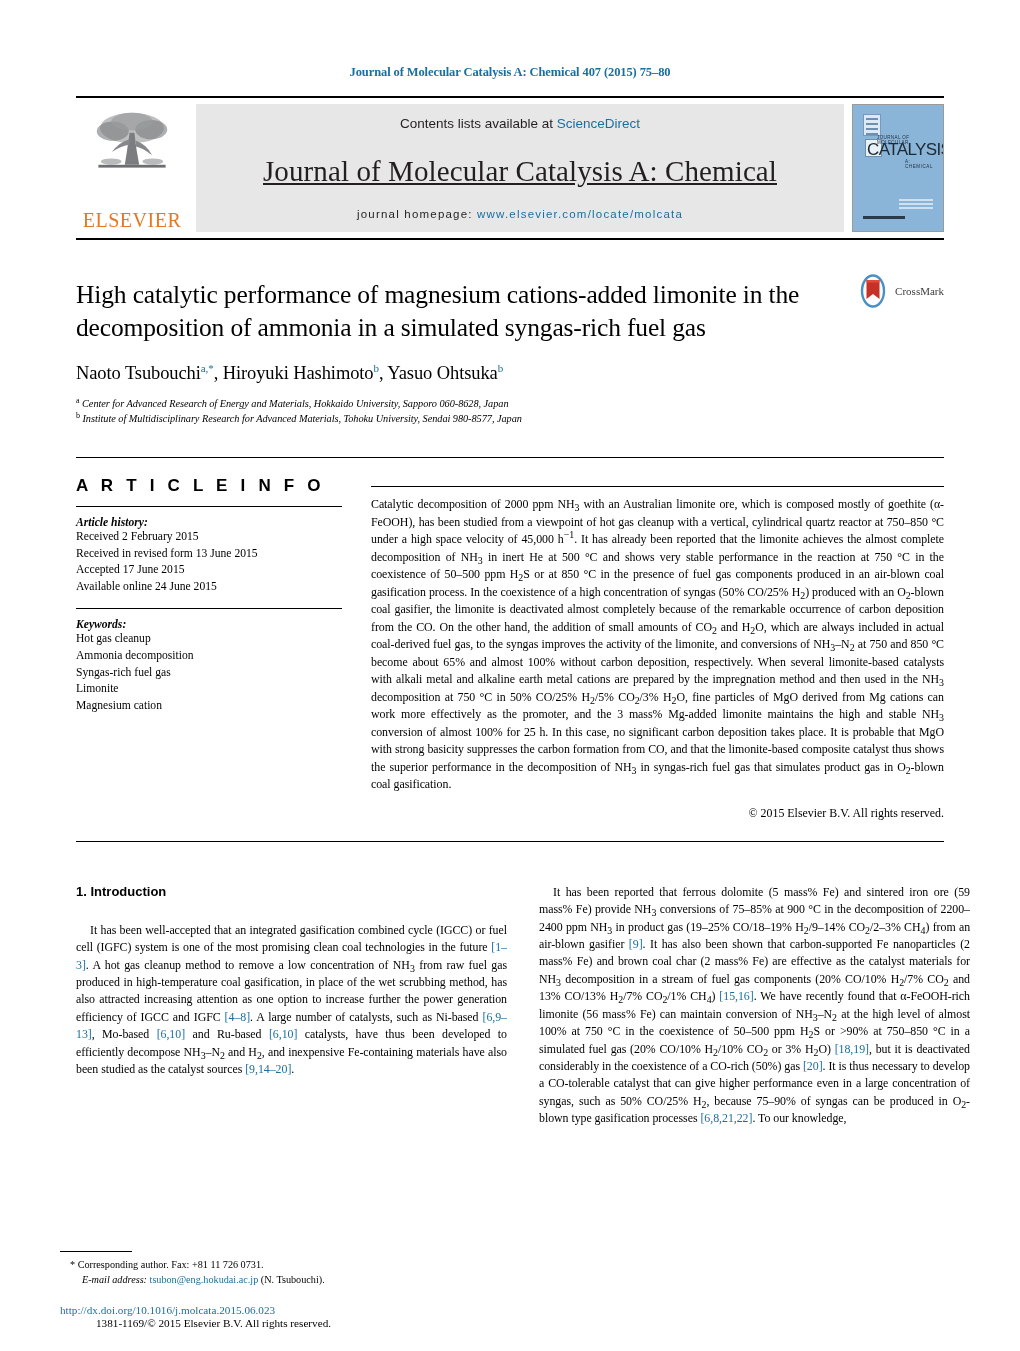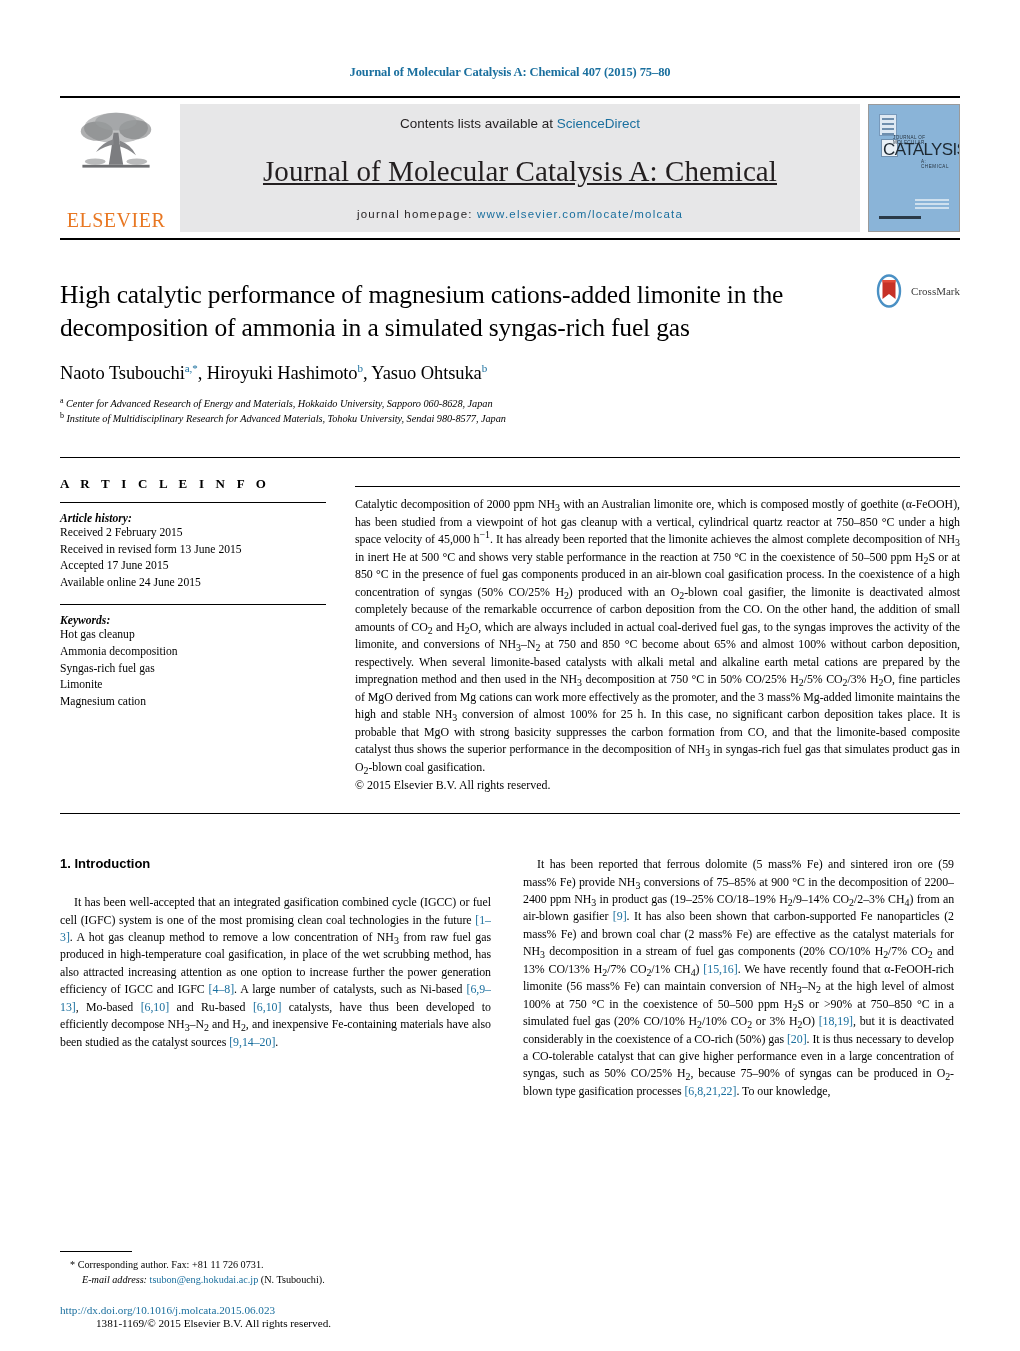--- a/index.html
+++ b/index.html
@@ -5,21 +5,21 @@
   * { box-sizing: border-box; }
   html, body { margin:0; padding:0; }
   body {
     width:1020px; height:1351px;
     background:#ffffff;
     font-family:"Liberation Serif", serif;
     color:#000;
     position:relative;
     overflow:hidden;
   }
-  .page { position:relative; width:1020px; height:1351px; padding:0 60px; }
+  .page { position:relative; width:1020px; height:1351px; padding:0 76px; }
 
   
   .runhead {
     text-align:center;
     color:#1a6f9e;
     font-family:"Liberation Serif", serif;
     font-weight:bold;
     font-size:12.5px;
     letter-spacing:-0.1px;
     padding-top:65px;
@@ -125,37 +125,37 @@
     letter-spacing:-0.05px;
   }
   .affil sup { font-style:normal; font-size:8px; vertical-align:super; }
 
   
   .infoabs-rule-top { border-top:1px solid #000; margin-top:30px; }
   .infoabs { display:flex; margin-top:18px; }
   .col-info { width:286px; flex:0 0 286px; padding-right:20px; }
   .col-abs  { flex:1 1 auto; padding-left:9px; }
   .sec-head {
-    font-family:Liberation Serif, serif;
+    font-family:Liberation Sans, sans-serif;
     font-weight:bold;
-    font-size:13px;
+    font-size:17px;
     letter-spacing:4.2px;
   }
   .hr-thin { border-top:1px solid #000; margin:10px 0 9px; }
   .hr-thin.wide { margin:13px 0 9px; }
   .info-label { font-style:italic; font-weight:bold; font-size:11.6px; font-family:"Liberation Serif",serif; }
   .info-line  { font-size:11.6px; font-family:"Liberation Serif",serif; line-height:1.43; }
   .abstract-body {
     font-size:11.9px;
     line-height:1.47;
     text-align:justify;
     font-family:"Liberation Serif", serif;
     letter-spacing:-0.05px;
   }
-  .copyright { font-size:11.9px; margin-top:2px; font-family:"Liberation Serif",serif;}
+  .copyright { text-align:right; font-size:11.9px; margin-top:12px; font-family:"Liberation Serif",serif;}
   .infoabs-rule-bot { border-top:1px solid #000; margin-top:20px; }
 
   
   .bodycols { display:flex; margin-top:42px; gap:32px; position:relative; }
   .bcol { width:431px; flex:0 0 431px; position:relative; }
   .h2 {
     font-family:"Liberation Sans", sans-serif;
     font-weight:bold; font-size:13px;
     margin-bottom:23px;
   }

